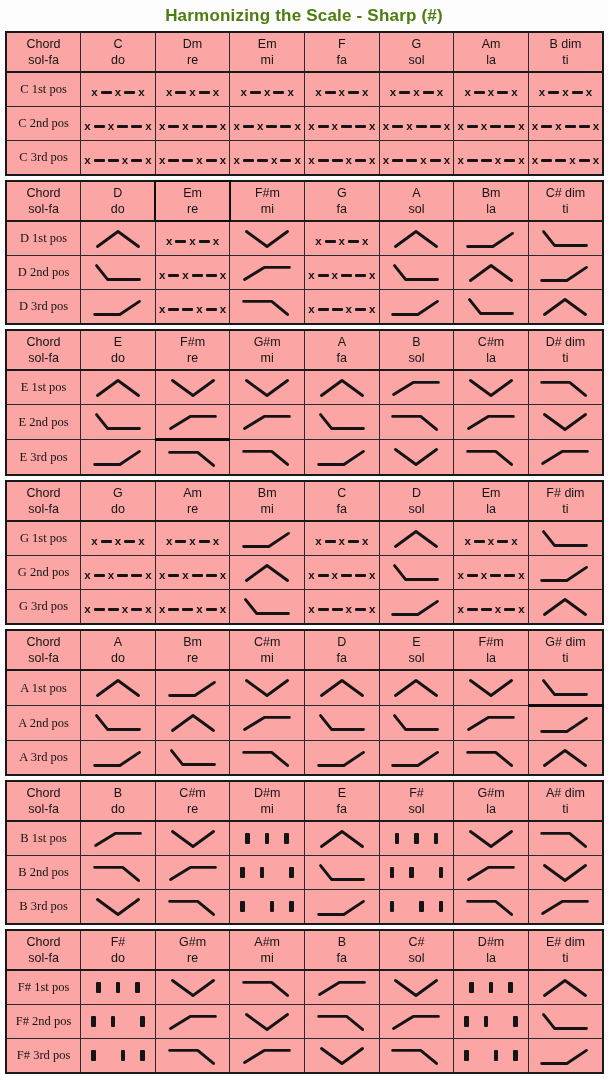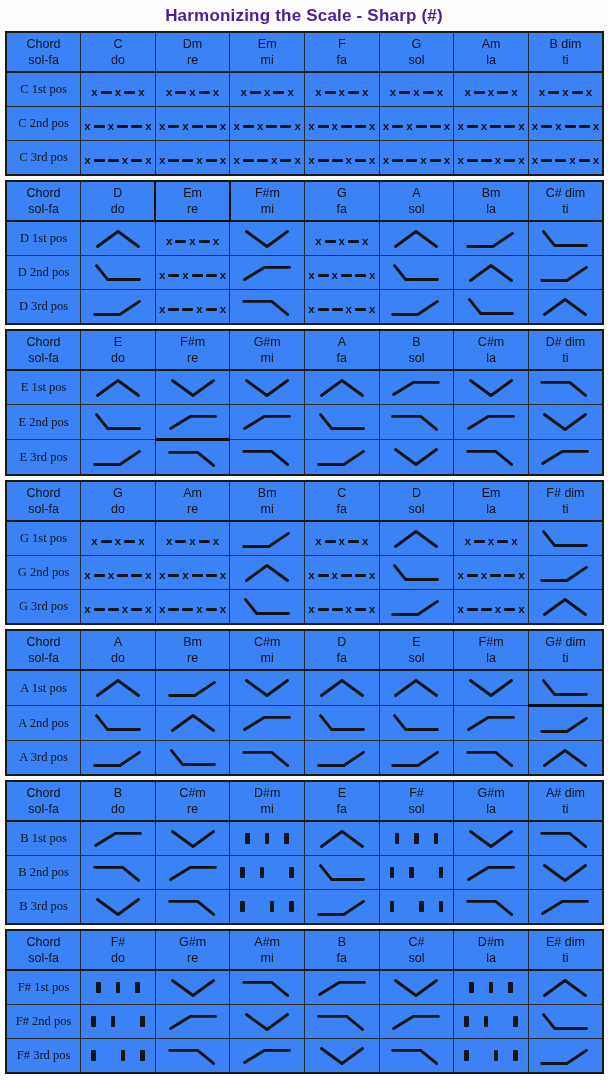--- a/index.html
+++ b/index.html
@@ -3,25 +3,25 @@
 <meta charset="utf-8">
 <style>
   html,body{margin:0;padding:0;}
   body{
     width:608px;height:1080px;overflow:hidden;
     background:#fdfdfd;color:#161616;
     font-family:"Liberation Sans",sans-serif;
   }
   .title{
     text-align:center;font-size:17px;font-weight:600;
-    padding:6px 0 5px 0;letter-spacing:.2px;color:#4c1d95;
+    padding:6px 0 5px 0;letter-spacing:.2px;color:#4d7c0f;
   }
   table.harm{
     border-collapse:collapse;table-layout:fixed;
-    width:599px;margin:0 0 4px 5px;background:#3b82f6;
+    width:599px;margin:0 0 4px 5px;background:#fca5a5;
     border:2px solid #191919;
   }
   table.harm td{border:1.5px solid #2a2a2a;padding:0;overflow:hidden;}
   tr.hrow td{height:38px;border-bottom:2px solid #191919;}
   tr.drow td{height:33px;}
   td.corner,td.chead{text-align:center;vertical-align:middle;}
   .cline{font-size:12.5px;line-height:1.3;color:#141414;}
   td.rlabel{font-size:12.5px;text-align:center;vertical-align:middle;color:#141414;font-family:Liberation Serif, serif;}
   td.gcell{text-align:center;vertical-align:middle;}
   

